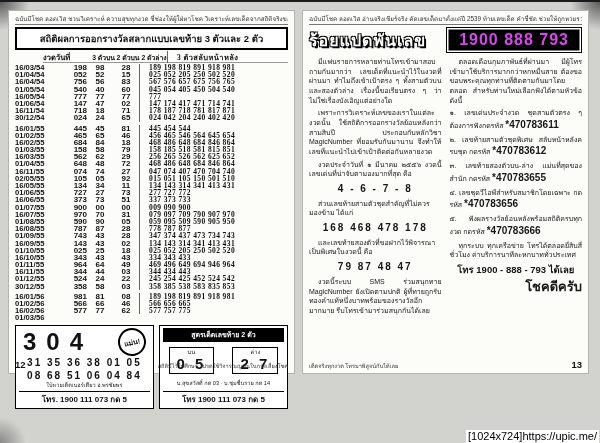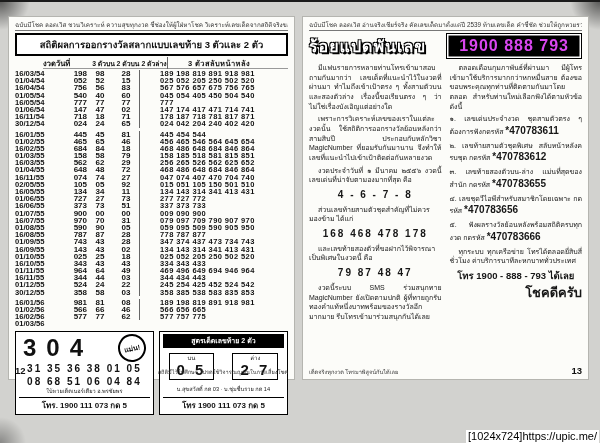--- a/index.html
+++ b/index.html
@@ -5,37 +5,37 @@
   html,body{margin:0;padding:0;}
   body{width:600px;height:443px;overflow:hidden;background:#9a9a98;
        font-family:"Liberation Sans","DejaVu Sans",sans-serif;color:#111;}
   .scan{position:relative;width:600px;height:443px;
     background:
       linear-gradient(#1b1b1b,#1b1b1b) 0 0/600px 2px no-repeat,
       radial-gradient(circle at 0 0, rgba(0,0,0,.6), rgba(0,0,0,0) 30px),
       radial-gradient(circle at 600px 0, rgba(0,0,0,.6), rgba(0,0,0,0) 30px),
       radial-gradient(circle at 0 443px, rgba(0,0,0,.35), rgba(0,0,0,0) 26px),
       #d2d2cf;}
-  .page{position:absolute;top:16px;height:364px;width:287px;background:#fcfcf9;
+  .page{position:absolute;top:10px;height:364px;width:287px;background:#fcfcf9;
         border:1px solid #b5b5b0;box-sizing:border-box;padding:4px 6px;}
   .page-left{left:8px;}
   .page-right{left:302px;}
   .pg-header{font-size:6.3px;line-height:8px;color:#333;white-space:nowrap;overflow:hidden;
              border-bottom:1px solid #777;padding-bottom:1px;margin-bottom:2px;}
   
   .stat-title{border:2px solid #000;font-weight:bold;font-size:9.5px;text-align:center;
               padding:2px 0;margin:1px 0 2px;background:#fff;}
   .tbl-head,.trow{display:flex;align-items:center;}
   .tbl-head{font-size:6.8px;font-weight:bold;height:10px;border-bottom:1px solid #999;margin-bottom:1px;margin-left:28px;}
   .trow{height:7.2px;font-weight:bold;font-size:8px;line-height:7.2px;white-space:nowrap;}
   .c0{width:42px;font-size:7.6px;}
   .c1{width:30px;text-align:right;}
   .c2{width:26px;text-align:center;}
   .c3{width:26px;text-align:center;}
-  .c4{flex:1;font-size:7.5px;letter-spacing:.4px;border-left:1px solid #666;padding-left:20px;overflow:hidden;}
+  .c4{flex:1;font-size:7.5px;letter-spacing:.4px;border-left:1px solid #666;padding-left:9px;overflow:hidden;font-family:Liberation Serif, serif;}
   .tgroup{margin-bottom:3px;}
   .ads{display:flex;gap:5px;margin-top:3px;height:84px;}
   .ad{border:1.5px solid #000;box-sizing:border-box;padding:2px 3px;background:#fff;
       display:flex;flex-direction:column;justify-content:space-between;}
   .ad1{flex:1.08;}
   .ad2{flex:1;}
   .ad1-top{display:flex;align-items:center;justify-content:space-between;padding:0 4px;}
   .big-digits{display:flex;gap:10px;font-size:24px;font-weight:bold;line-height:24px;}
   .stamp{width:24px;height:24px;border:2px solid #000;border-radius:50%;font-size:7px;font-weight:bold;
          display:flex;align-items:center;justify-content:center;transform:rotate(-12deg);}

